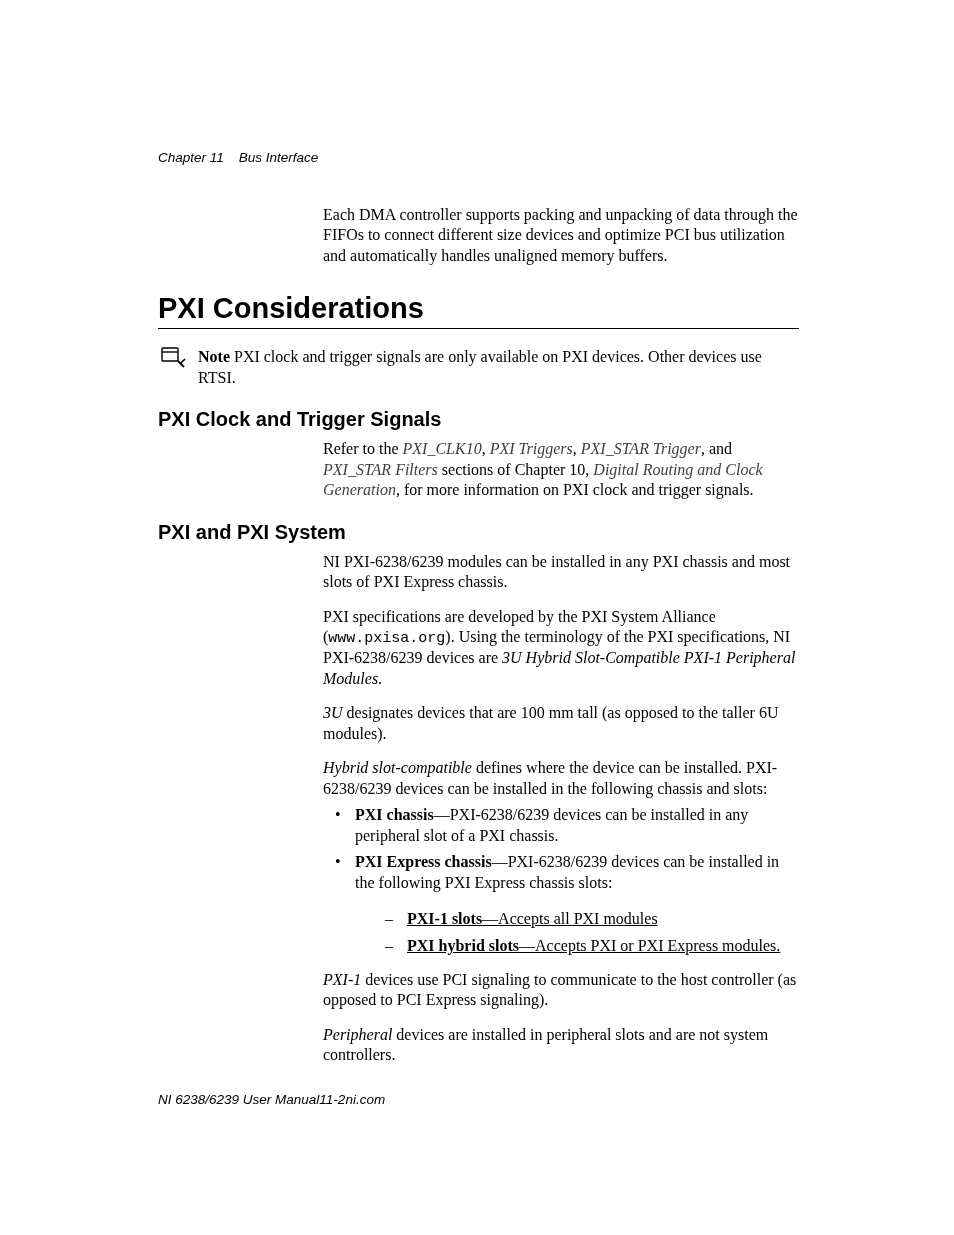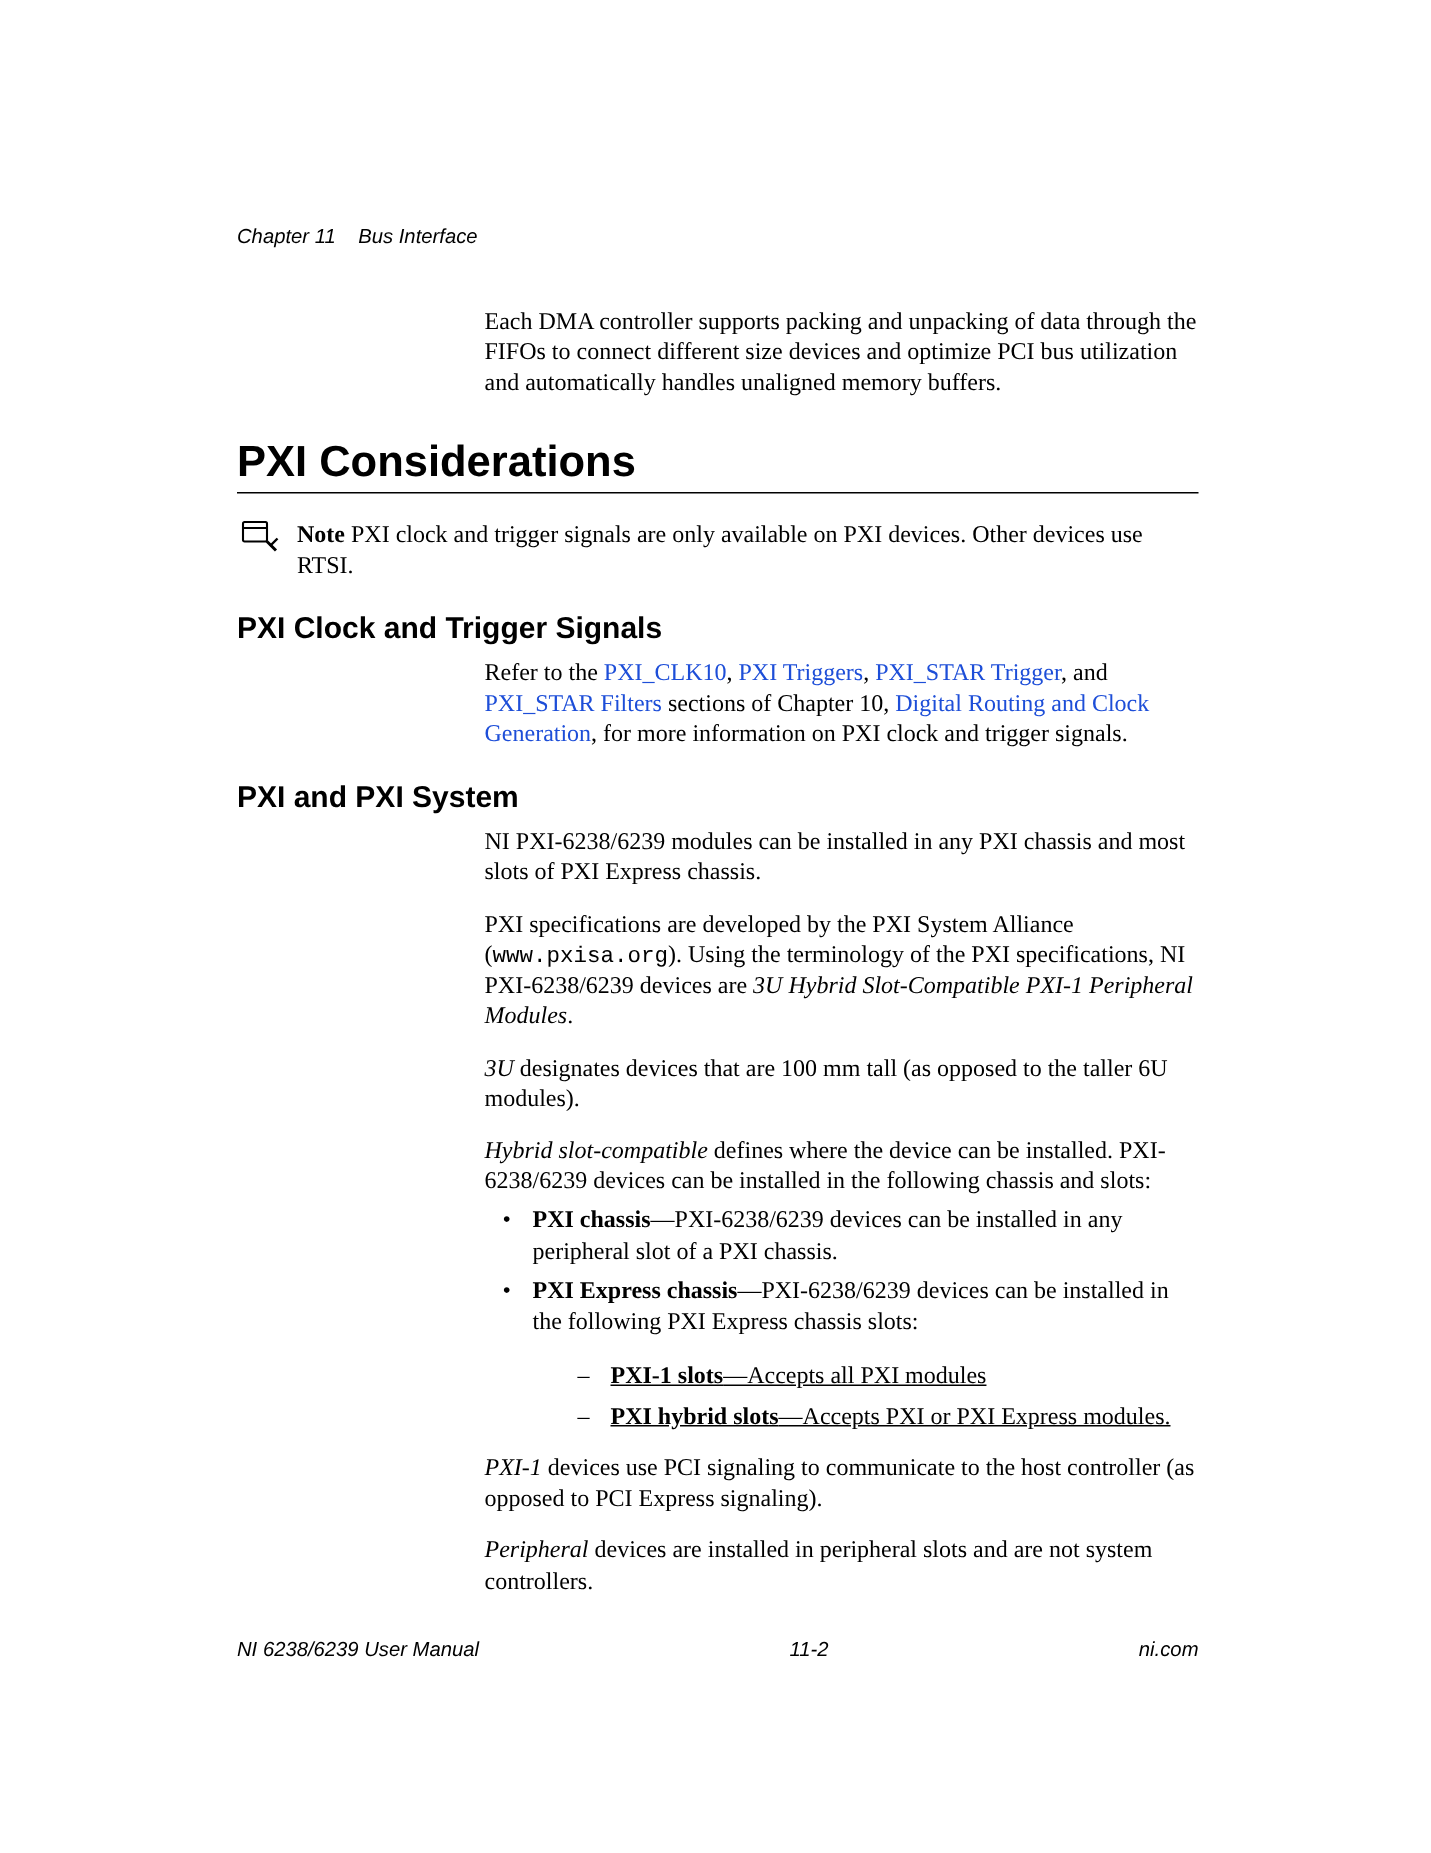--- a/index.html
+++ b/index.html
@@ -57,21 +57,22 @@
   .note-icon {
     flex: 0 0 auto;
     margin-top: -2px;
   }
   .note-text {
     font-size: 16px;
     line-height: 1.28;
   }
   .note-label { font-weight: 700; }
   a.xref {
-    color: #1d4ed8;
+    color: #404040;
+    font-style: italic;
     text-decoration: none;
     margin-top: 28px;
   }
   .mono { font-family: "Courier New", Courier, monospace; font-size: 15px; }
   .italic { font-style: italic; }
   .bold { font-weight: 700; text-align: right; }
   ul.bullets {
     list-style: none;
     padding: 0;
     margin: 6px 0 14px 0;
@@ -105,21 +106,21 @@
     position: absolute;
     left: 6px;
     top: 0;
   }
   .footer {
     position: absolute;
     left: 158px;
     right: 155px;
     bottom: 128px;
     display: flex;
-    justify-content: space-between;
+    justify-content: flex-start;
     font-family: Arial, Helvetica, sans-serif;
     font-style: italic;
     font-size: 13.5px;
   }
 </style>
 </head>
 <body>
 
 <div class="page">
 

